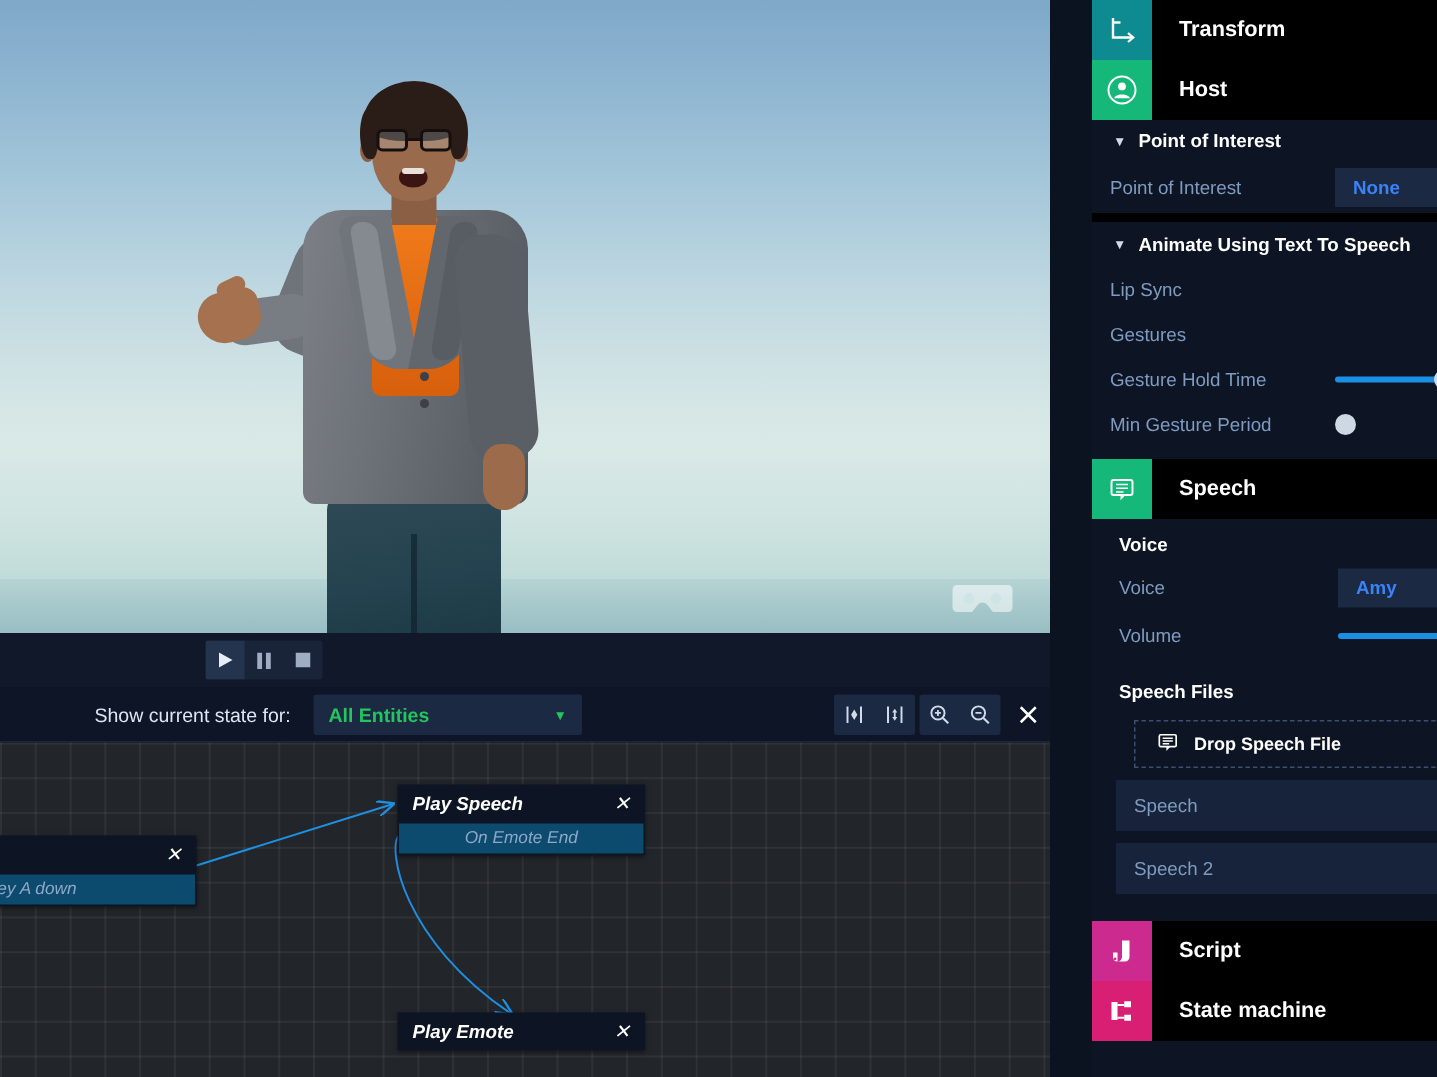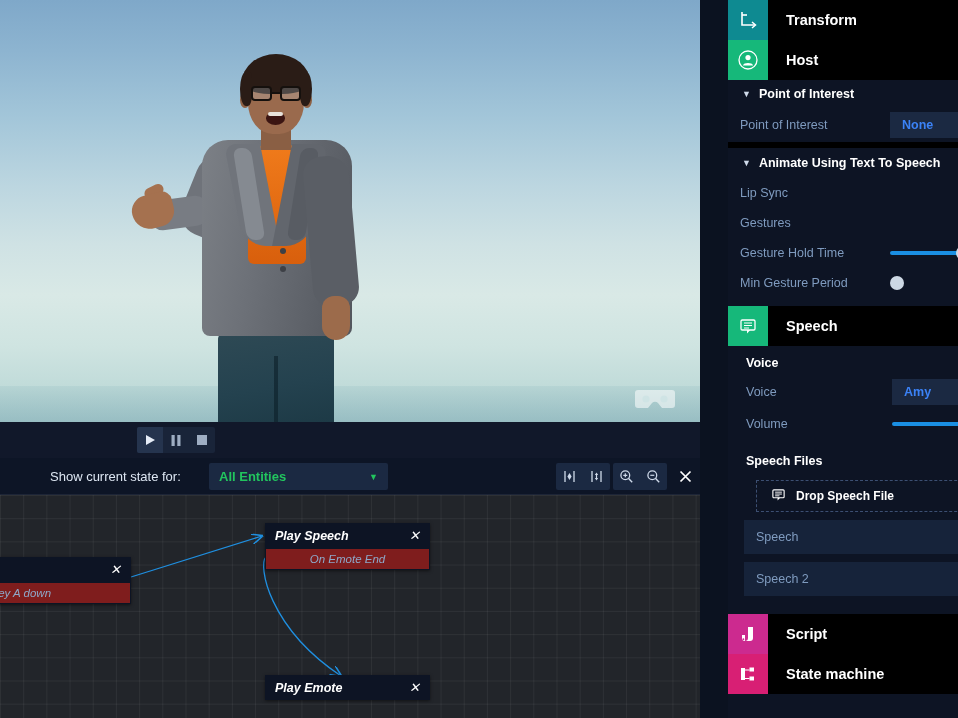--- a/index.html
+++ b/index.html
@@ -76,21 +76,21 @@
   .tbtn.active { background:#25344e; }
   #exit-btn { position: absolute; right: 10px; top: 428px; width: 24px; height: 24px;
               display:flex; align-items:center; justify-content:center; color:#e6edf7; }
 
   
   #filter-bar {
     position: absolute; left: 0; top: 458px; width: 700px; height: 37px;
     background: #0d1526; display: flex; align-items: center;
     border-bottom: 1px solid #1d2537;
   }
-  #filter-label { position:absolute; left: 50px; color:#dde6f2; font-size: 13px; }
+  #filter-label { position:absolute; left: 63px; color:#dde6f2; font-size: 13px; }
   #entity-select {
     position: absolute; left: 209px; top: 463px; width: 179px; height: 27px;
     background:#1b2942; border:none; border-radius: 2px;
     display:flex; align-items:center; padding: 0 10px;
     color:#22c55e; font-size: 13px; font-weight: bold;
   }
   #entity-select .caret { position:absolute; right: 10px; }
   .gbtn { width: 27px; height: 27px; display:flex; align-items:center; justify-content:center;
           color:#cfdaea; }
   #graph-tools { position: absolute; left: 556px; top: 463px; display:flex; gap: 3px; }
@@ -104,21 +104,21 @@
       linear-gradient(to right, rgba(255,255,255,.055) 1px, transparent 1px),
       linear-gradient(to bottom, rgba(255,255,255,.055) 1px, transparent 1px);
     background-size: 23.2px 23.2px;
     overflow: hidden;
   }
   #edges { position:absolute; left:0; top:0; width:700px; height:223px; }
   .node { position: absolute; background:#0d1424; box-shadow: 0 1px 3px rgba(0,0,0,.5); font-style: italic; }
   .node-head { display:flex; align-items:center; height: 25px; padding: 0 10px; }
   .node-title { color:#ffffff; font-size: 12.5px; font-weight: bold; flex: 1; }
   .node-close { color:#ffffff; font-size: 13px; line-height: 1; cursor: pointer; }
-  .node-port { height: 20px; background:#7f1d1d; display:flex; align-items:center;
+  .node-port { height: 20px; background:#0c4a6e; display:flex; align-items:center;
                justify-content:center; color:#8ea8c9; font-size: 11.5px; margin: 1px 1px 1px 1px; }
   .node-port.left { justify-content:flex-start; padding-left: 26px; }
 
   #node-start      { left: -55px; top: 62px;  width: 186px; }
   #node-playspeech { left: 265px; top: 28px;  width: 165px; }
   #node-playemote  { left: 265px; top: 180px; width: 165px; }
 
   
   #panel { position: absolute; left: 700px; top: 0; width: 258px; height: 718px;
            background:#0d1424; overflow: hidden; margin-left: 28px; }

